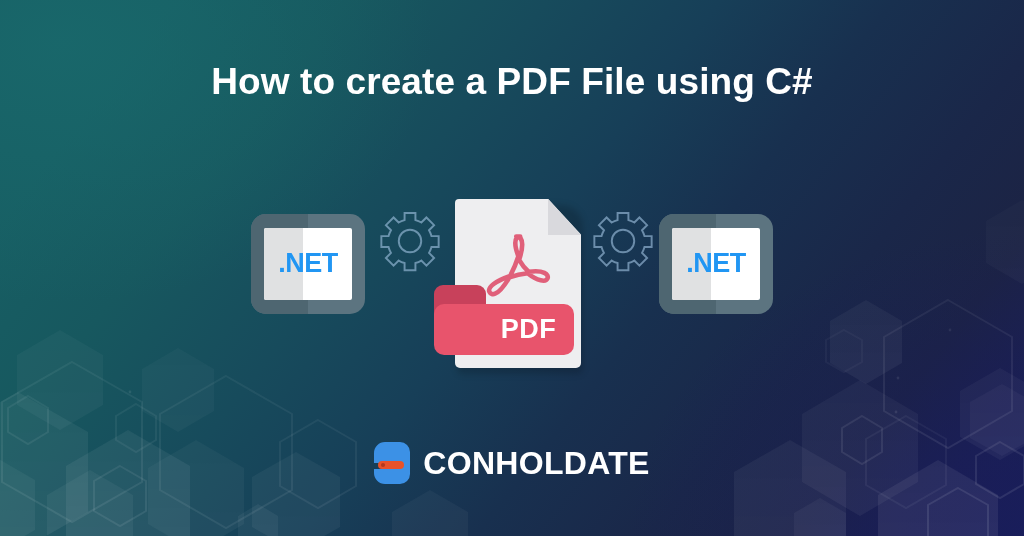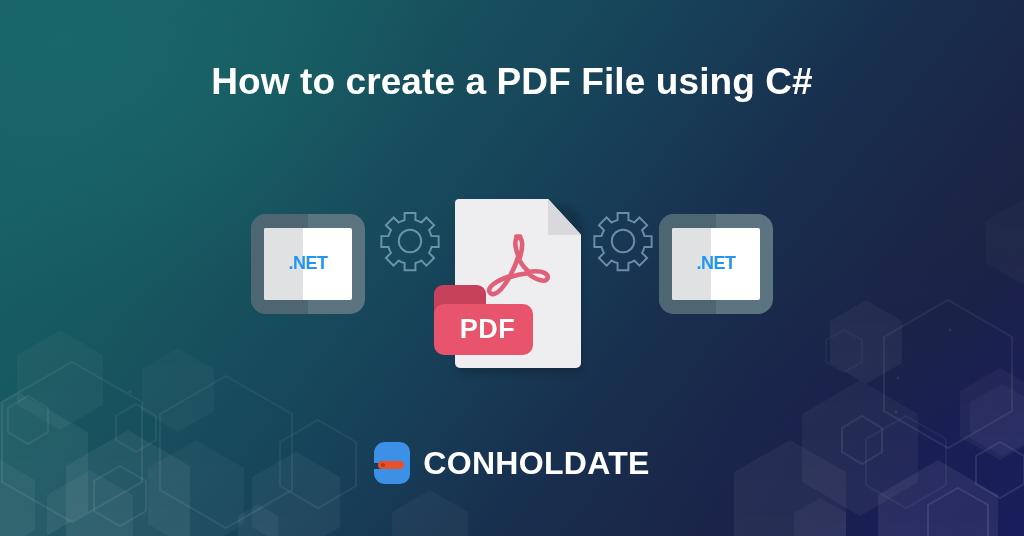--- a/index.html
+++ b/index.html
@@ -103,21 +103,21 @@
     width: 44%; height: 100%;
     background: #e0e1e2;
   }
   .net-label {
     position: absolute;
     inset: 0;
     display: flex;
     align-items: center;
     justify-content: center;
     color: #2196f3;
-    font-size: 18px;
+    font-size: 27px;
     font-weight: bold;
     letter-spacing: -0.5px;
     padding-bottom: 1px;
   }
   #net-left  { left: 251px; }
   #net-right { left: 659px; }
 
   
   .gear {
     position: absolute;
@@ -185,20 +185,21 @@
     position: absolute;
     left: -21px;
     top: 105px;
     width: 99px;
     height: 51px;
     border-radius: 10px;
     background: #e8546c;
     display: flex;
     align-items: center;
     justify-content: center;
+    padding-left: 41px;
   }
   .pdf-badge-text {
     color: #ffffff;
     font-size: 27px;
     font-weight: bold;
     letter-spacing: 0.5px;
     padding-left: 8px;
   }
 
   

